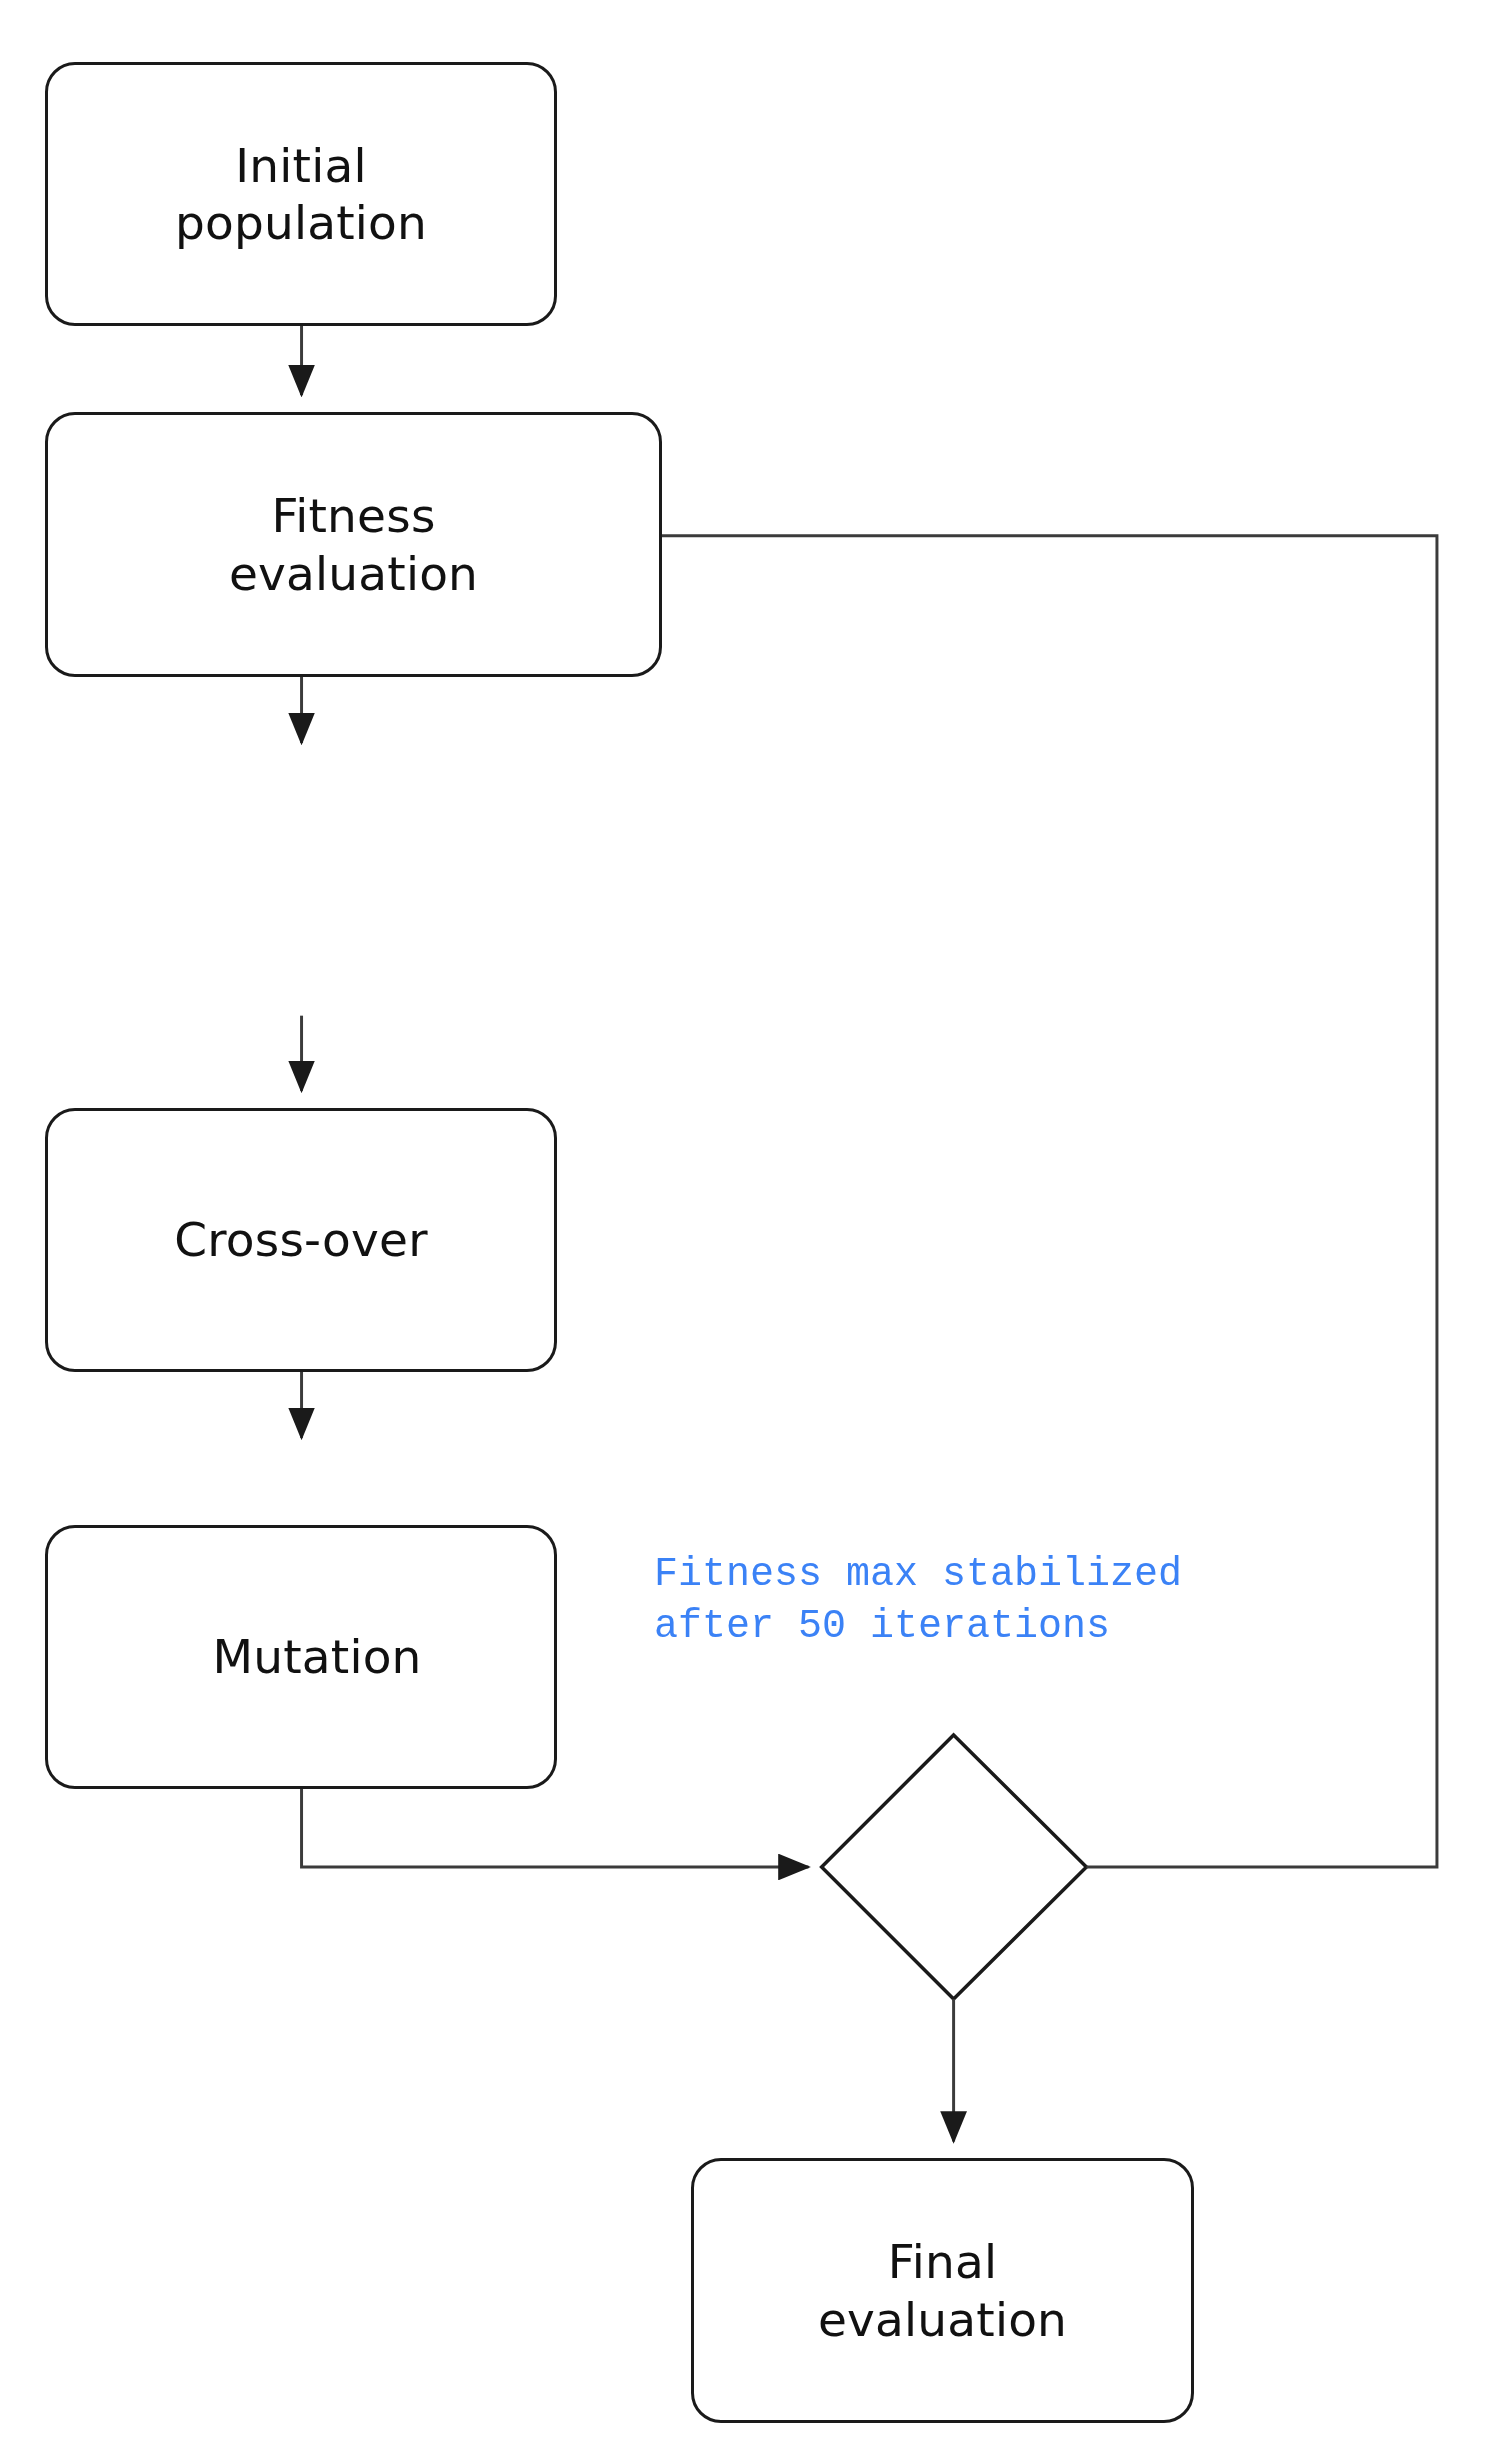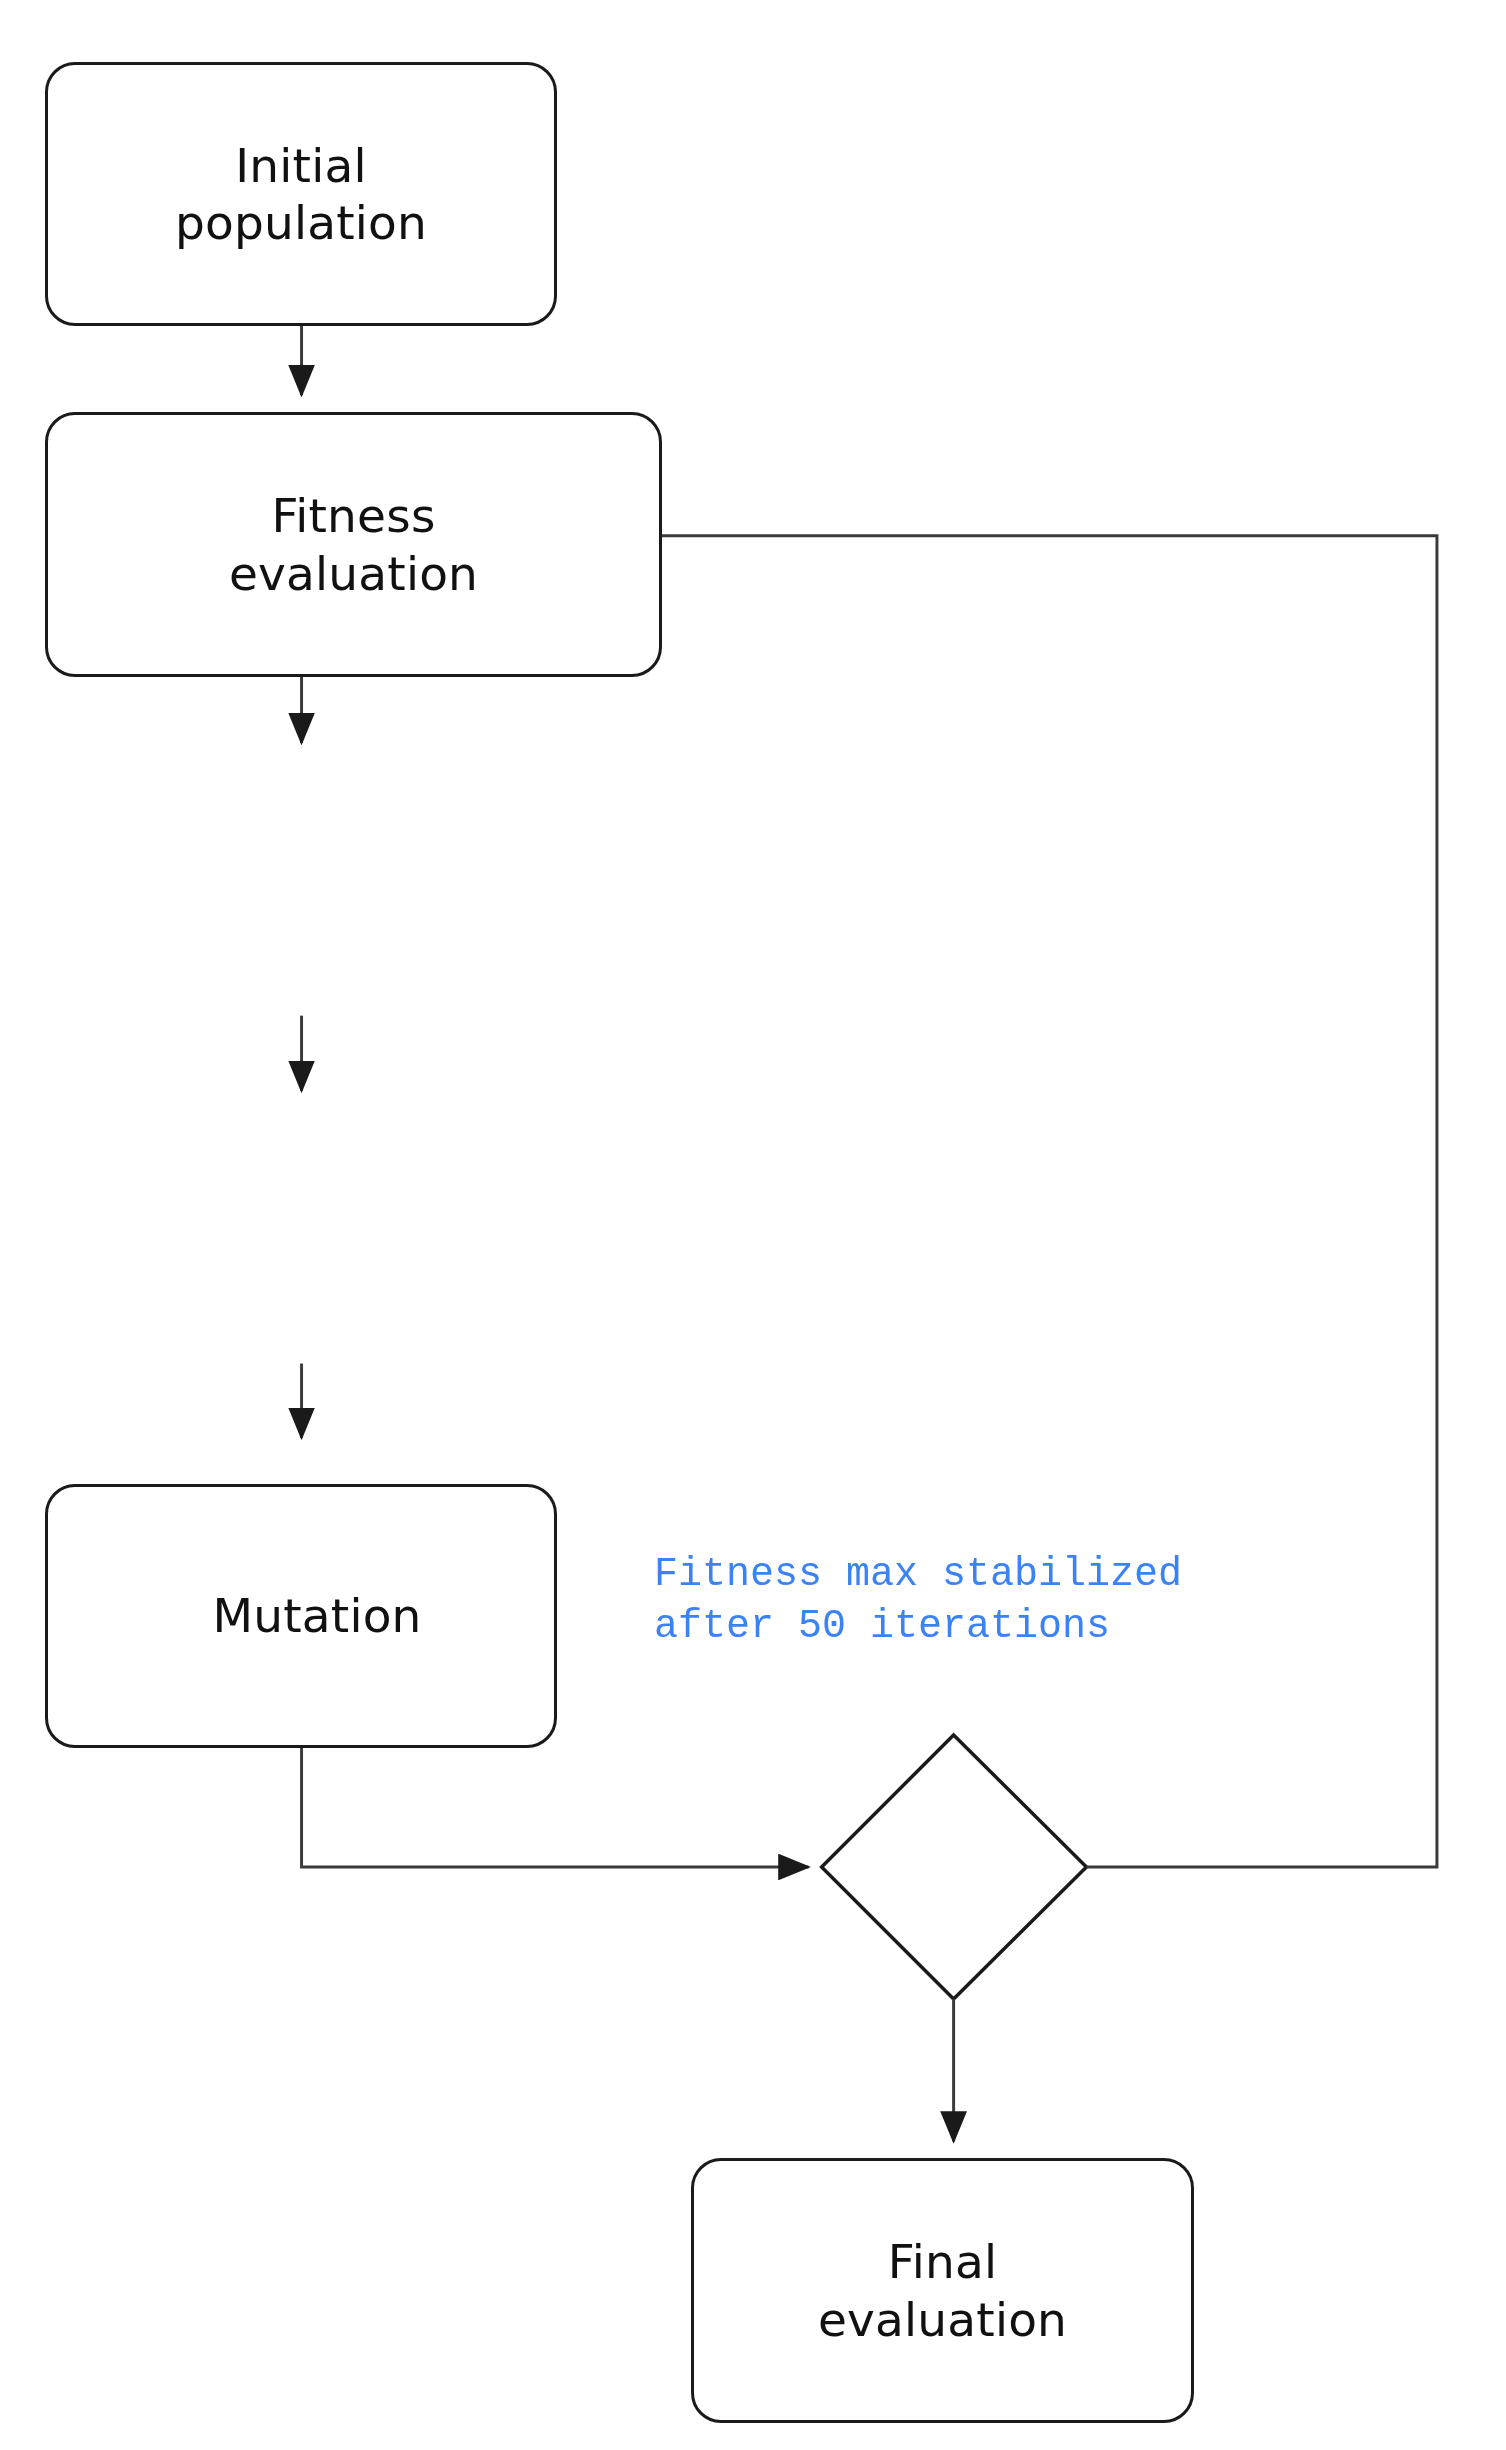--- a/index.html
+++ b/index.html
@@ -109,22 +109,25 @@
     <span class="node-label">Initial
 population</span>
   </div>
 
   <div class="node-box" style="left:45px; top:404px; width:617px; height:265px;">
     <span class="node-label">Fitness
 evaluation</span>
   </div>
 
 
+  <div class="node-box" style="left:45px; top:1100px; width:512px; height:264px;">
+    <span class="node-label">Cross-over</span>
+  </div>
 
-  <div class="node-box" style="left:45px; top:1476px; width:512px; height:264px;padding-left:32px;">
+  <div class="node-box" style="left:45px; top:1517px; width:512px; height:264px;padding-left:32px;">
     <span class="node-label">Mutation</span>
   </div>
 
   <div class="node-box" style="left:691px; top:2150px; width:503px; height:265px;">
     <span class="node-label">Final
 evaluation</span>
   </div>
 
   <div class="decision-node" style="left:822px; top:1735px; width:265px; height:264px;"></div>
 

